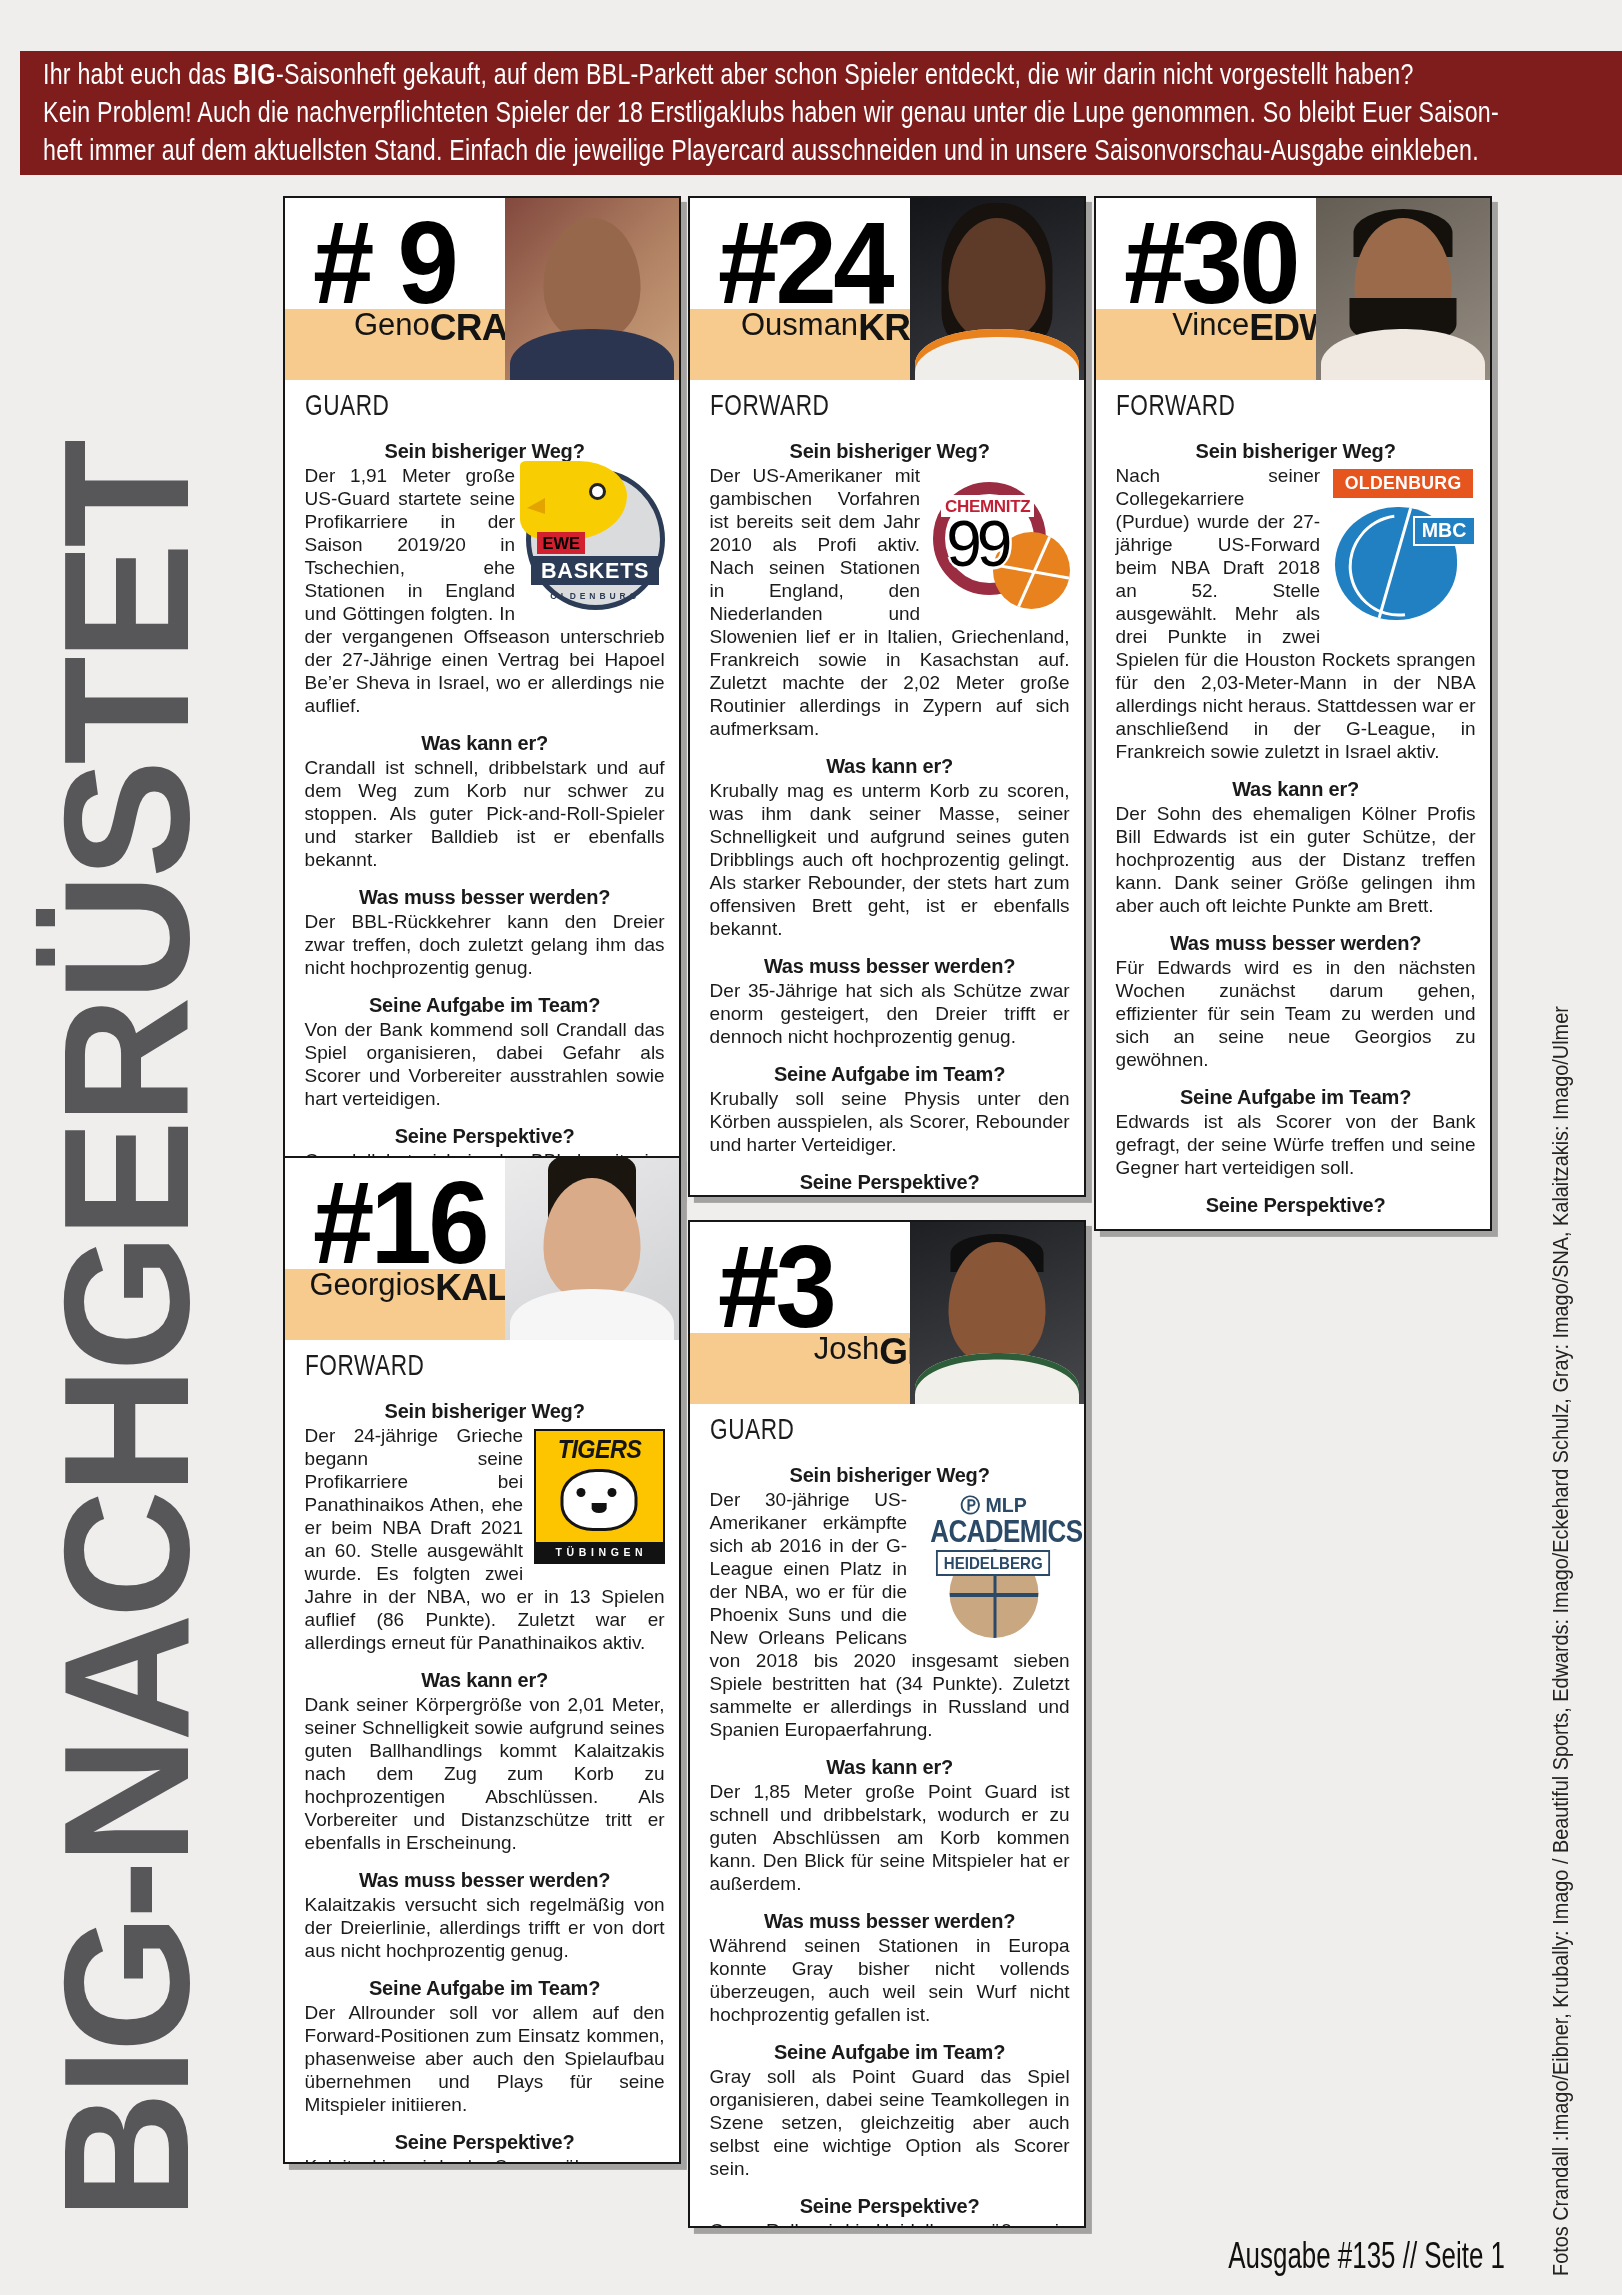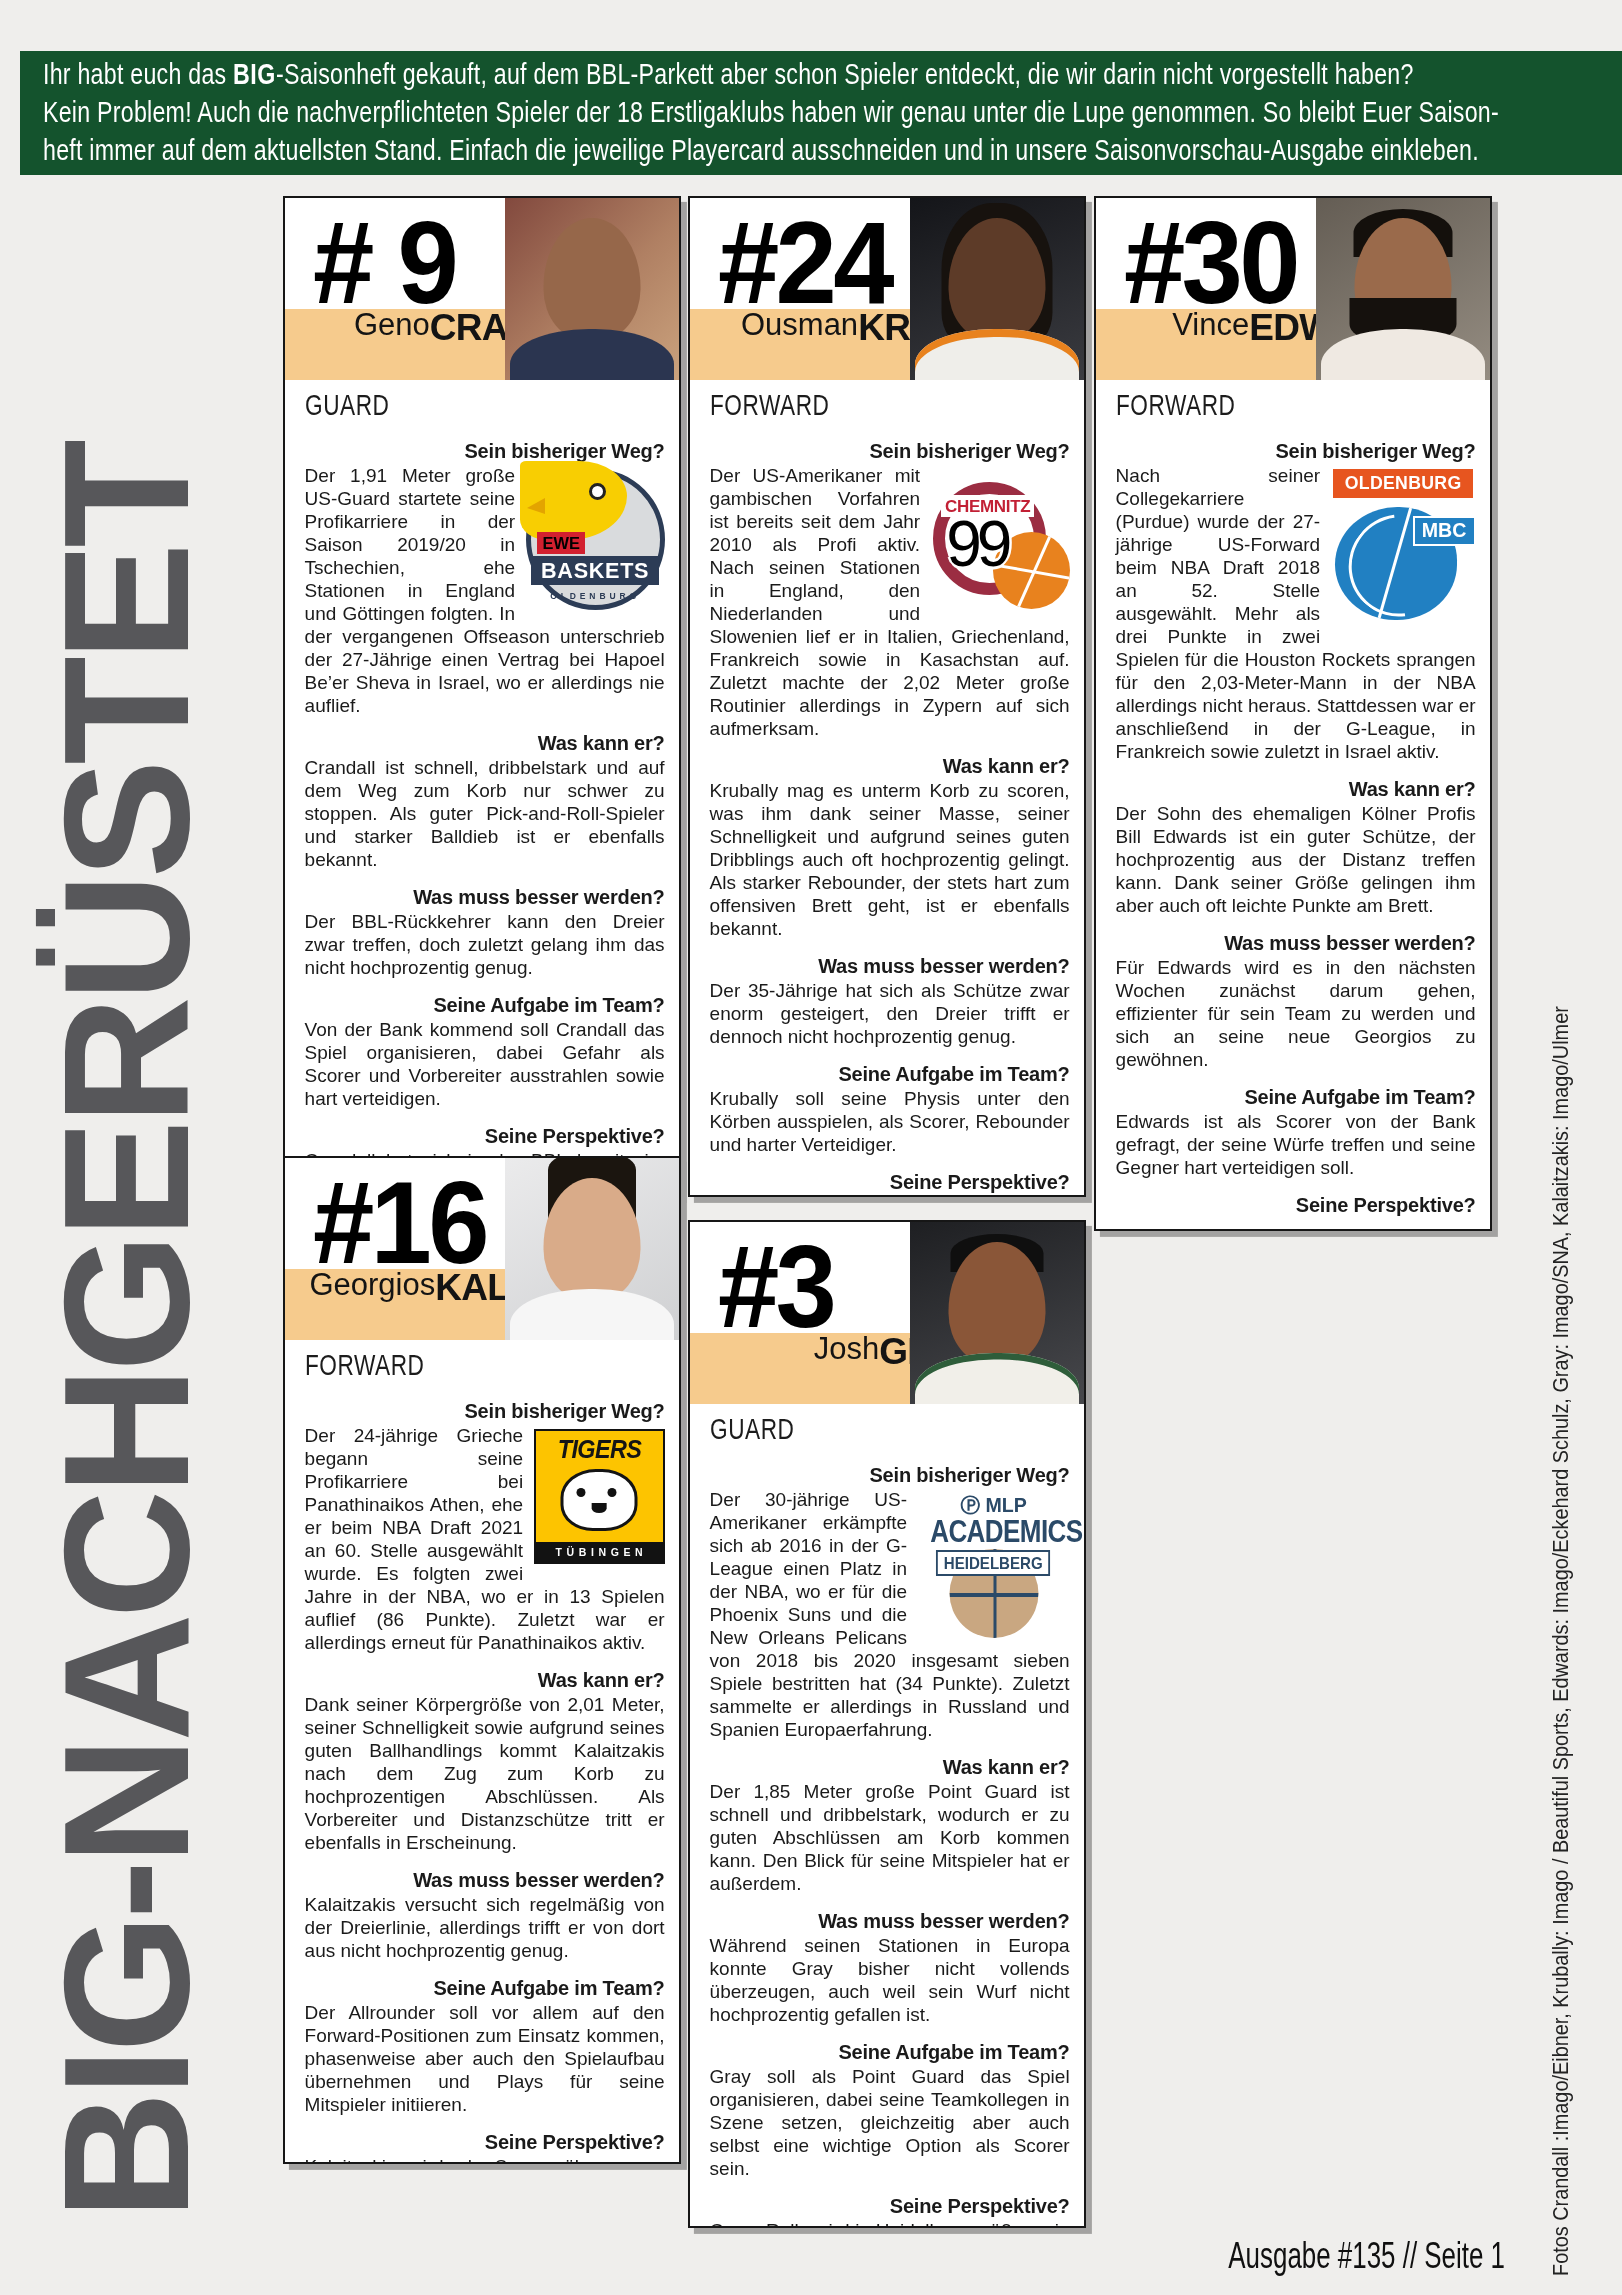--- a/index.html
+++ b/index.html
@@ -2,21 +2,21 @@
 <html style="font-size:10.5px"><head>
 <meta charset="utf-8">
 <style>
   html,body{margin:0;padding:0}
   body{
     width:1623px;height:2295px;position:relative;overflow:hidden;
     background:#efeeec;font-family:"Liberation Sans", sans-serif;color:#141414;
   }
   
   .intro{
-    position:absolute;left:19.6px;right:0;top:51px;height:124px;background:#14532d;
+    position:absolute;left:19.6px;right:0;top:51px;height:124px;background:#7f1d1d;
     color:#fff;display:flex;flex-direction:column;justify-content:center;gap:6.5px;padding-left:23.6px;
   }
   .intro .line{white-space:nowrap;font-size:29px;line-height:1.1;transform:scaleX(0.80);transform-origin:0 50%;font-weight:400;letter-spacing:0.3px}
   .intro b{font-weight:bold;letter-spacing:0.7px}
   
   .vtitle{
     position:absolute;left:38px;top:2220px;width:1708px;
     transform:rotate(-90deg);transform-origin:0 0;
     font-size:178px;font-weight:bold;letter-spacing:-5.2px;color:#57575a;white-space:nowrap;line-height:1;
   }
@@ -64,21 +64,21 @@
   .p3 .torso{background:#f6f6f6}
   .p4{background:linear-gradient(160deg,#1e1f22,#47484c)}
   .p4 .head{background:#8a5638}
   .p4 .hair{top:11.8px;width:93px;height:38px;background:#0f0f0f;border-radius:50% 50% 0 0}
   .p4 .torso{background:#f1efe9;box-shadow:inset 0 6.5px 0 #2e5d3a}
   .pos{
     margin:191px 0 0 19.6px;font-size:29px;font-weight:400;letter-spacing:0.7px;color:#1c1c1c;
     transform:scaleX(0.78);transform-origin:0 50%;white-space:nowrap;
   }
   .body{padding:3.9px 14.4px 0 19.6px;font-size:19px;line-height:1.21;text-align:justify;color:#1a1a1a}
-  .body h4{font-size:20px;margin:13px 0 2px;font-weight:bold;text-align:right;clear:both;letter-spacing:-0.2px}
+  .body h4{font-size:20px;margin:13px 0 2px;font-weight:bold;text-align:center;clear:both;letter-spacing:-0.2px}
   .body p{margin:0}
   
   .logo{float:right;position:relative;margin:3.9px 0 6.5px 10.5px;text-align:center;line-height:1}
   .logo-ewe{width:139px;height:141px}
   .ewe-circle{position:absolute;inset:0;border-radius:50%;background:#d9dbdd;border:5.9px solid #2c3c56;box-sizing:border-box;overflow:hidden}
   .ewe-eagle{position:absolute;left:-5.2px;top:-7.9px;width:107px;height:79px;background:#f8ce02;border-radius:8% 60% 75% 35%}
   .ewe-beak{position:absolute;left:1.3px;top:29px;width:0;height:0;border-top:10.5px solid transparent;border-bottom:6.5px solid transparent;border-right:18.3px solid #e3a400}
   .ewe-eye{position:absolute;left:63px;top:14.4px;width:17px;height:17px;background:#fff;border:3.3px solid #222;border-radius:50%;box-sizing:border-box}
   .ewe-tag{position:absolute;left:11.8px;top:63px;background:#d2202f;color:#000000;font-weight:bold;font-size:16.4px;padding:2.6px 5.2px}
   .ewe-baskets{position:absolute;left:5.2px;right:5.2px;top:87px;background:#2c3c56;color:#fff;font-weight:bold;font-size:21.6px;padding:3.9px 0;letter-spacing:0.7px}

